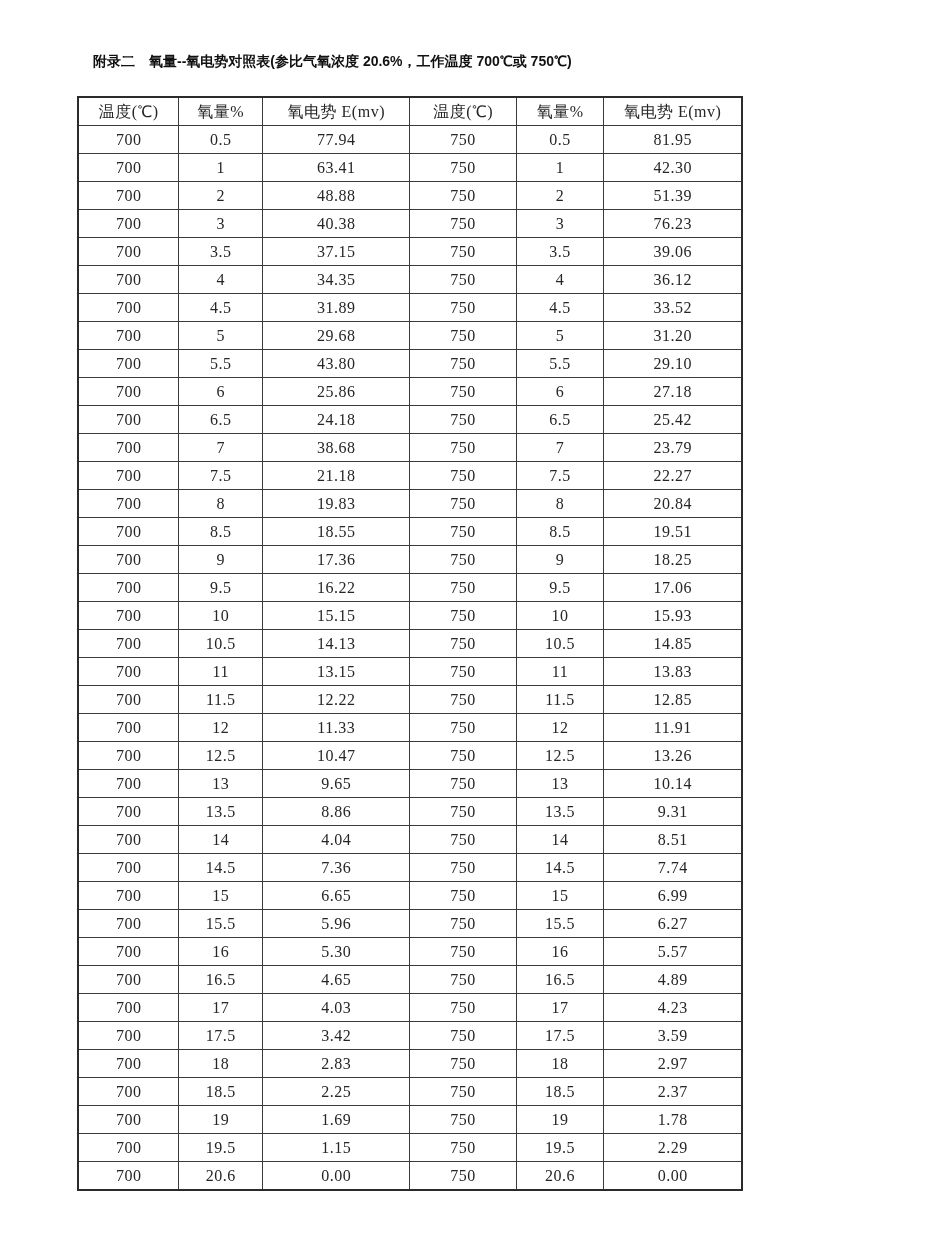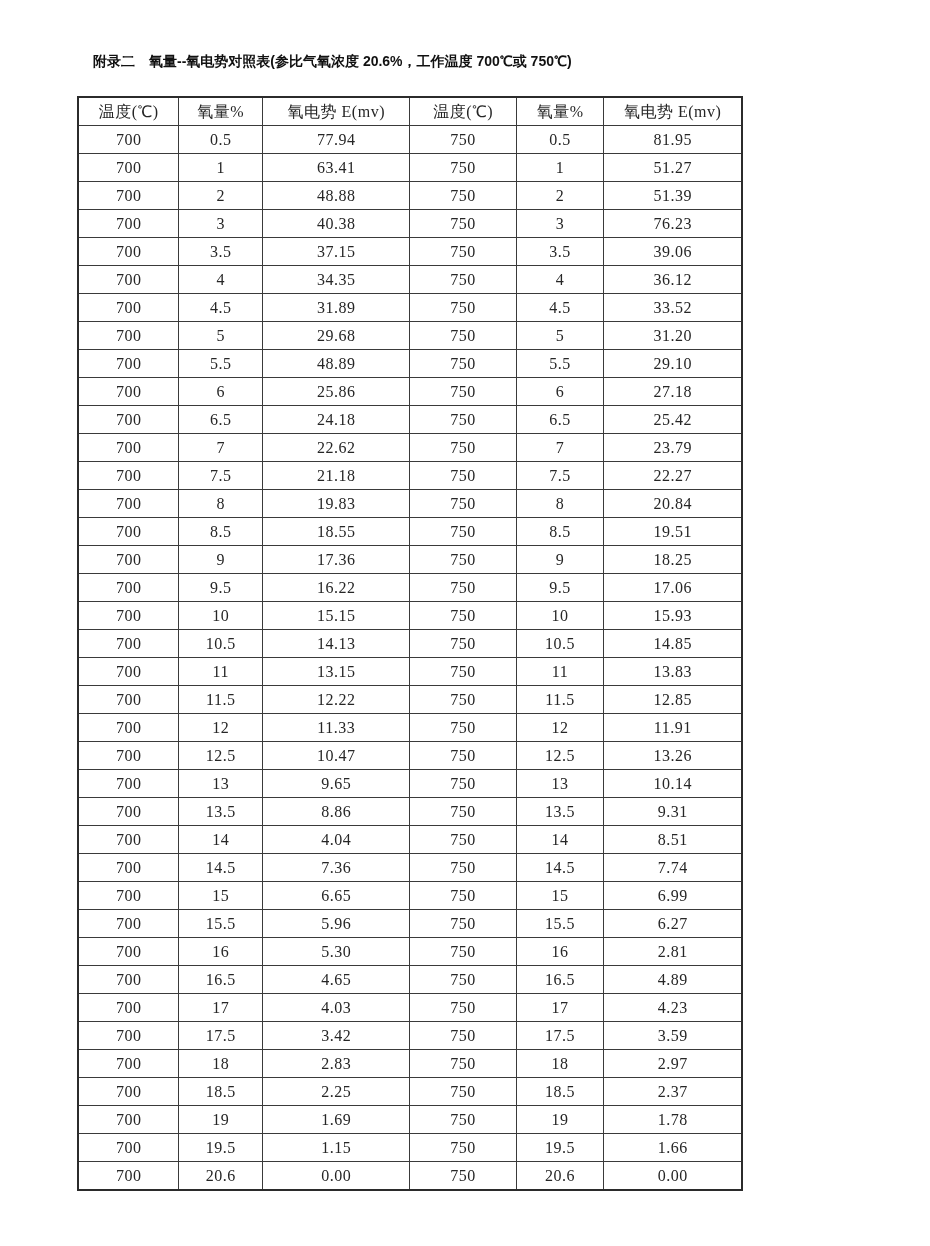--- a/index.html
+++ b/index.html
@@ -93,21 +93,21 @@
         <td>750</td>
         <td>0.5</td>
         <td>81.95</td>
       </tr>
       <tr>
         <td>700</td>
         <td>1</td>
         <td>63.41</td>
         <td>750</td>
         <td>1</td>
-        <td>51.27</td>
+        <td>42.30</td>
       </tr>
       <tr>
         <td>700</td>
         <td>2</td>
         <td>48.88</td>
         <td>750</td>
         <td>2</td>
         <td>51.39</td>
       </tr>
       <tr>
@@ -146,21 +146,21 @@
         <td>700</td>
         <td>5</td>
         <td>29.68</td>
         <td>750</td>
         <td>5</td>
         <td>31.20</td>
       </tr>
       <tr>
         <td>700</td>
         <td>5.5</td>
-        <td>48.89</td>
+        <td>43.80</td>
         <td>750</td>
         <td>5.5</td>
         <td>29.10</td>
       </tr>
       <tr>
         <td>700</td>
         <td>6</td>
         <td>25.86</td>
         <td>750</td>
         <td>6</td>
@@ -170,21 +170,21 @@
         <td>700</td>
         <td>6.5</td>
         <td>24.18</td>
         <td>750</td>
         <td>6.5</td>
         <td>25.42</td>
       </tr>
       <tr>
         <td>700</td>
         <td>7</td>
-        <td>22.62</td>
+        <td>38.68</td>
         <td>750</td>
         <td>7</td>
         <td>23.79</td>
       </tr>
       <tr>
         <td>700</td>
         <td>7.5</td>
         <td>21.18</td>
         <td>750</td>
         <td>7.5</td>
@@ -317,21 +317,21 @@
         <td>750</td>
         <td>15.5</td>
         <td>6.27</td>
       </tr>
       <tr>
         <td>700</td>
         <td>16</td>
         <td>5.30</td>
         <td>750</td>
         <td>16</td>
-        <td>2.81</td>
+        <td>5.57</td>
       </tr>
       <tr>
         <td>700</td>
         <td>16.5</td>
         <td>4.65</td>
         <td>750</td>
         <td>16.5</td>
         <td>4.89</td>
       </tr>
       <tr>
@@ -373,21 +373,21 @@
         <td>750</td>
         <td>19</td>
         <td>1.78</td>
       </tr>
       <tr>
         <td>700</td>
         <td>19.5</td>
         <td>1.15</td>
         <td>750</td>
         <td>19.5</td>
-        <td>1.66</td>
+        <td>2.29</td>
       </tr>
       <tr>
         <td>700</td>
         <td>20.6</td>
         <td>0.00</td>
         <td>750</td>
         <td>20.6</td>
         <td>0.00</td>
       </tr>
     </tbody>

